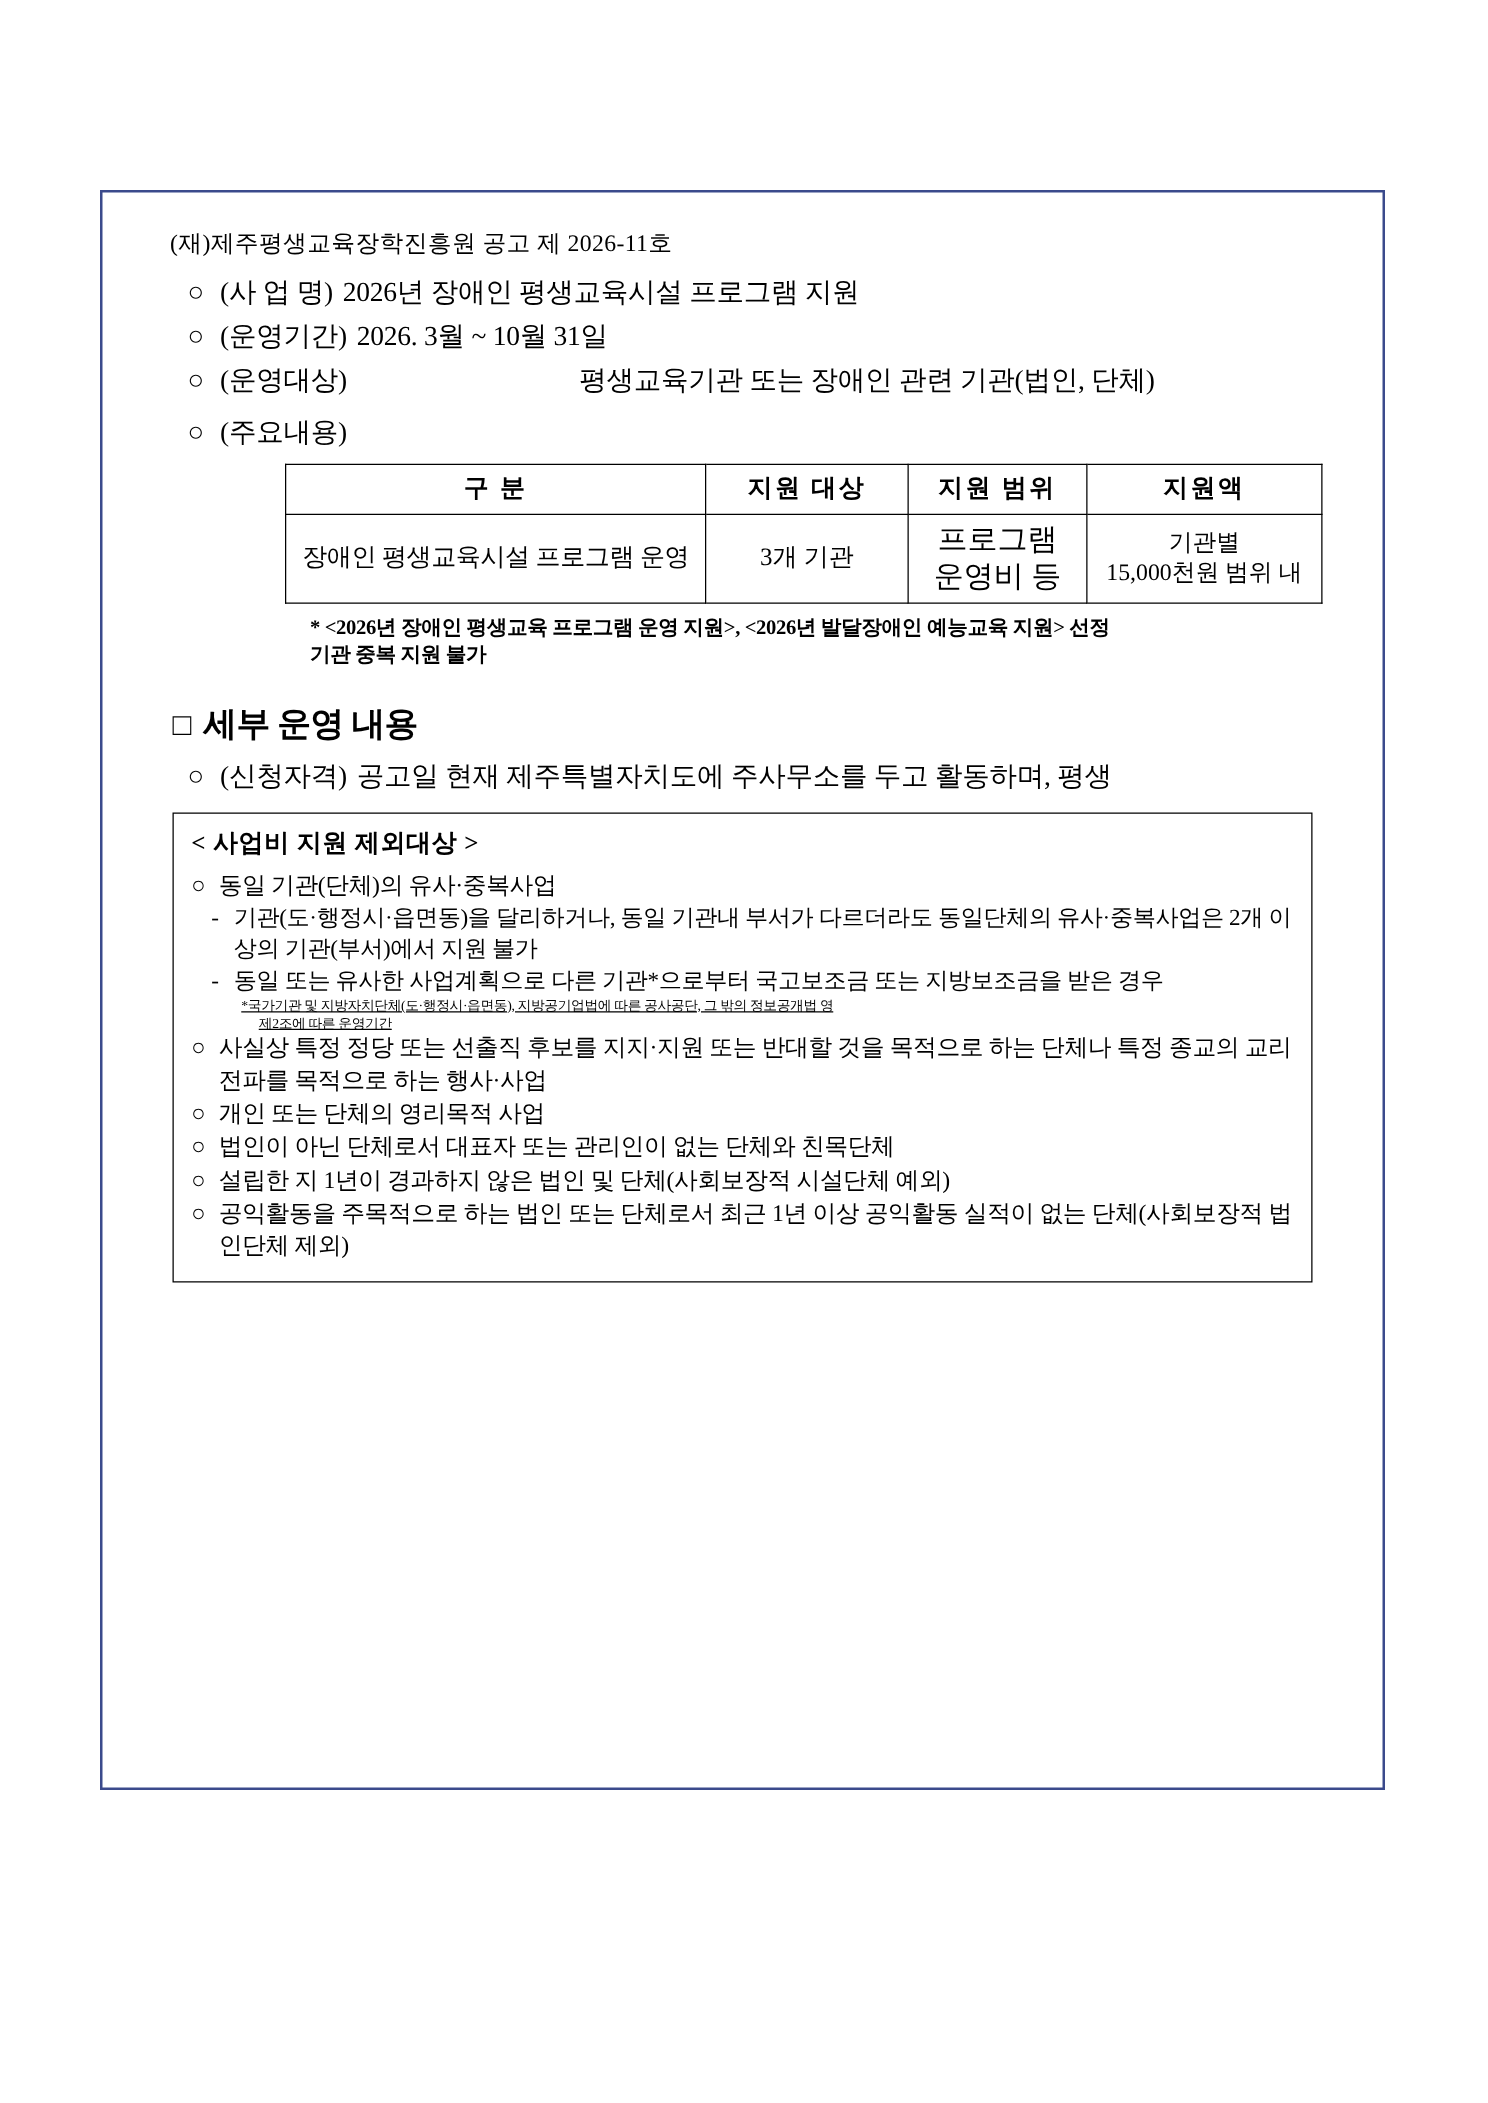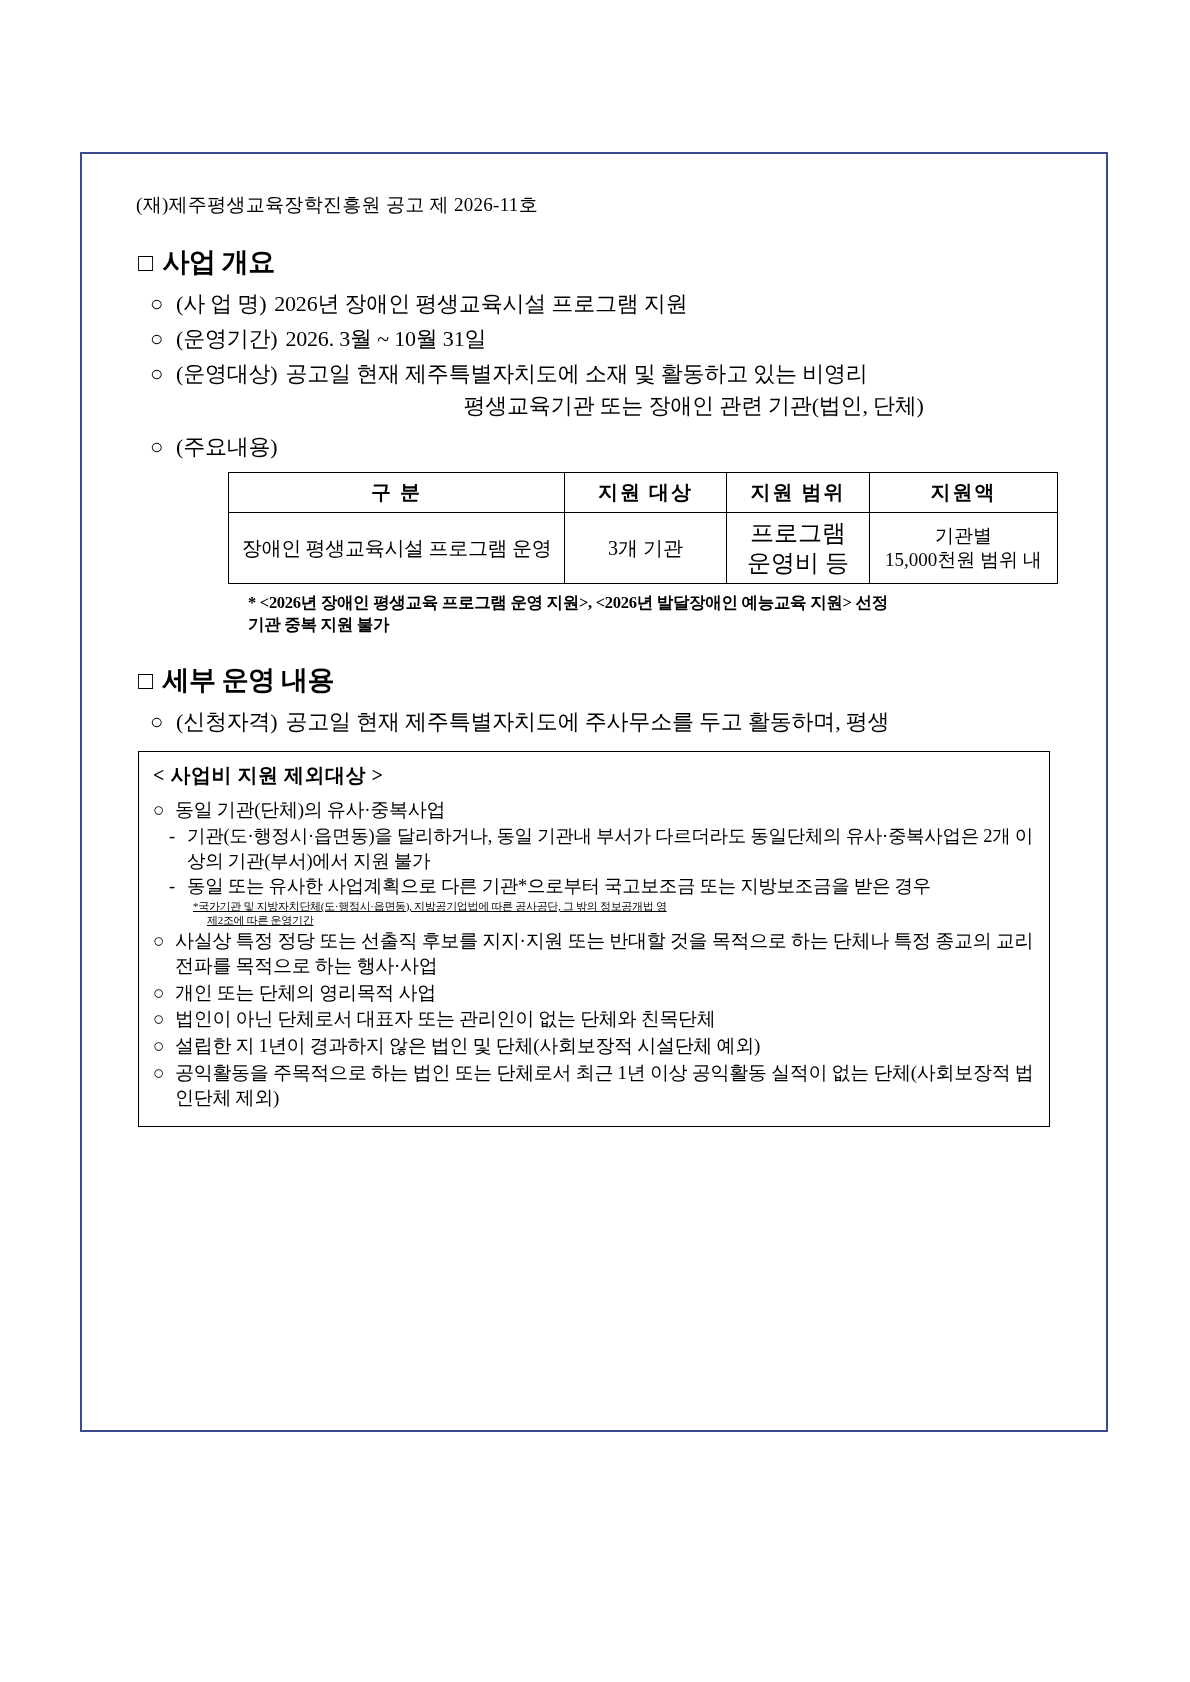--- a/index.html
+++ b/index.html
@@ -15,21 +15,21 @@
     position: relative;
   }
   .page {
     position: absolute;
     left: 80px;
     top: 152px;
     width: 1028px;
     height: 1280px;
     border: 2px solid #3b4a8c;
     box-sizing: border-box;
-    padding: 32px 34px 0 34px;
+    padding: 22px 34px 0 34px;
   }
 
   .doc-no {
     font-size: 19px;
     letter-spacing: 0.3px;
     margin: 6px 0 10px 20px;
   }
 
   
   .title-box {
@@ -187,40 +187,37 @@
   }
 </style>
 </head>
 <body>
 
 <div class="page">
 
   <div class="doc-no">(재)제주평생교육장학진흥원 공고 제 2026-11호</div>
 
 
-  <div class="sec-head">
-    <span class="sq">□</span><span>사업 개요</span>
-  </div>
 
   <div class="item">
     <span class="mark">○</span>
     <span class="label">(사 업 명)</span>
     <span class="txt">2026년 장애인 평생교육시설 프로그램 지원</span>
   </div>
 
   <div class="item">
     <span class="mark">○</span>
     <span class="label">(운영기간)</span>
     <span class="txt">2026. 3월 ~ 10월 31일</span>
   </div>
 
   <div class="item">
     <span class="mark">○</span>
     <span class="label">(운영대상)</span>
-    <span class="txt"><span>공고일 현재 제주특별자치도에 소재 및 활동하고 있는 비영리</span><span class="ind">평생교육기관 또는 장애인 관련 기관(법인, 단체)</span></span>
+    <span class="txt"><span class="ind">평생교육기관 또는 장애인 관련 기관(법인, 단체)</span></span>
   </div>
 
   <div class="item" style="margin-top:10px;">
     <span class="mark">○</span>
     <span class="label">(주요내용)</span>
   </div>
 
   <div class="tbl-wrap">
     <table class="main">
       <thead>

